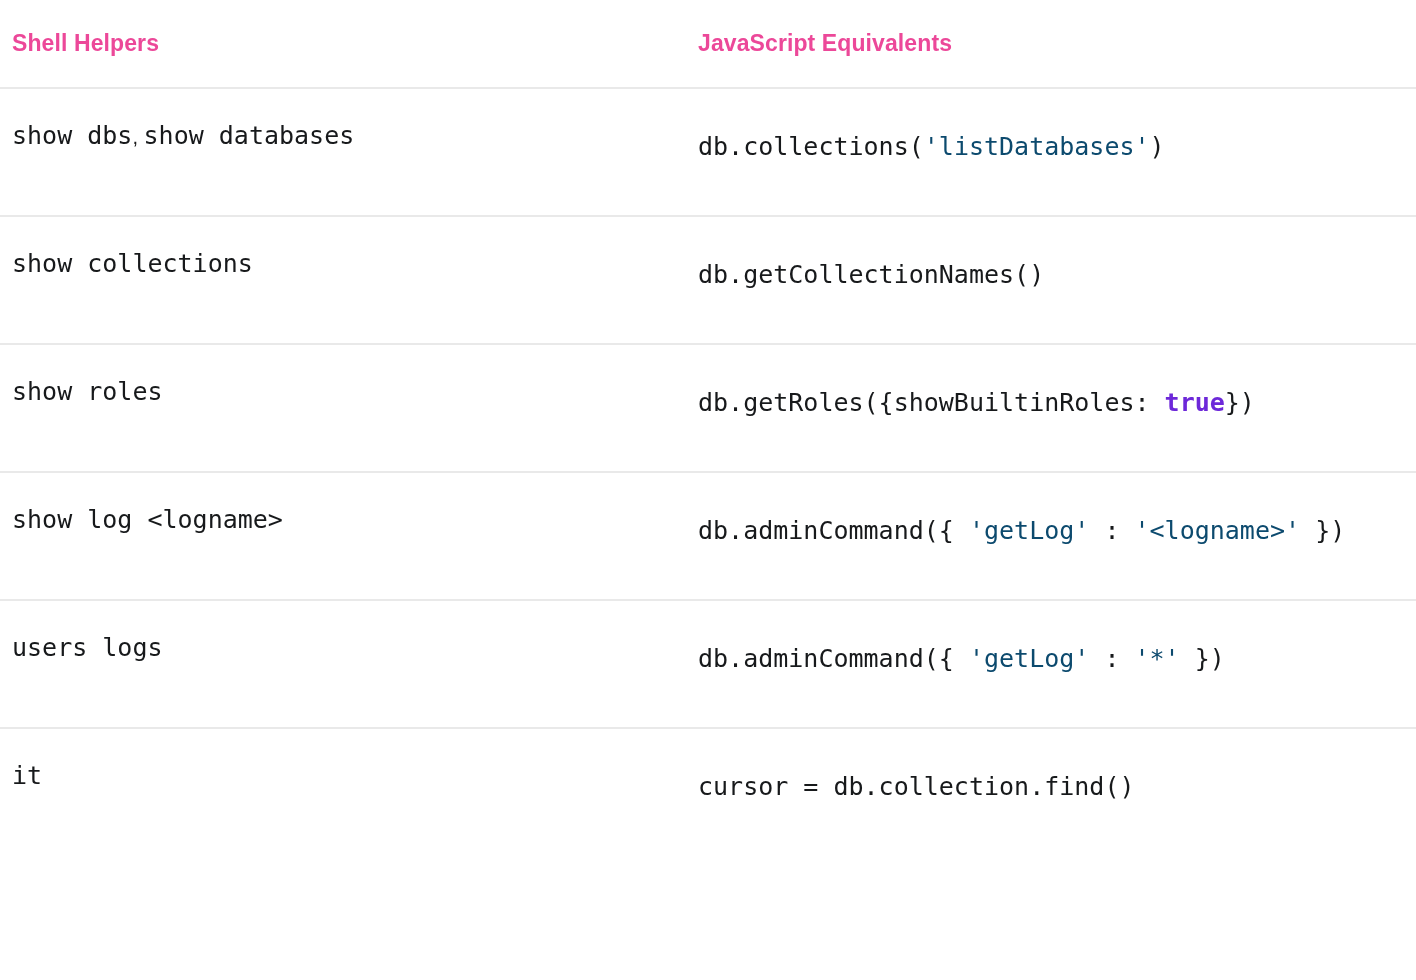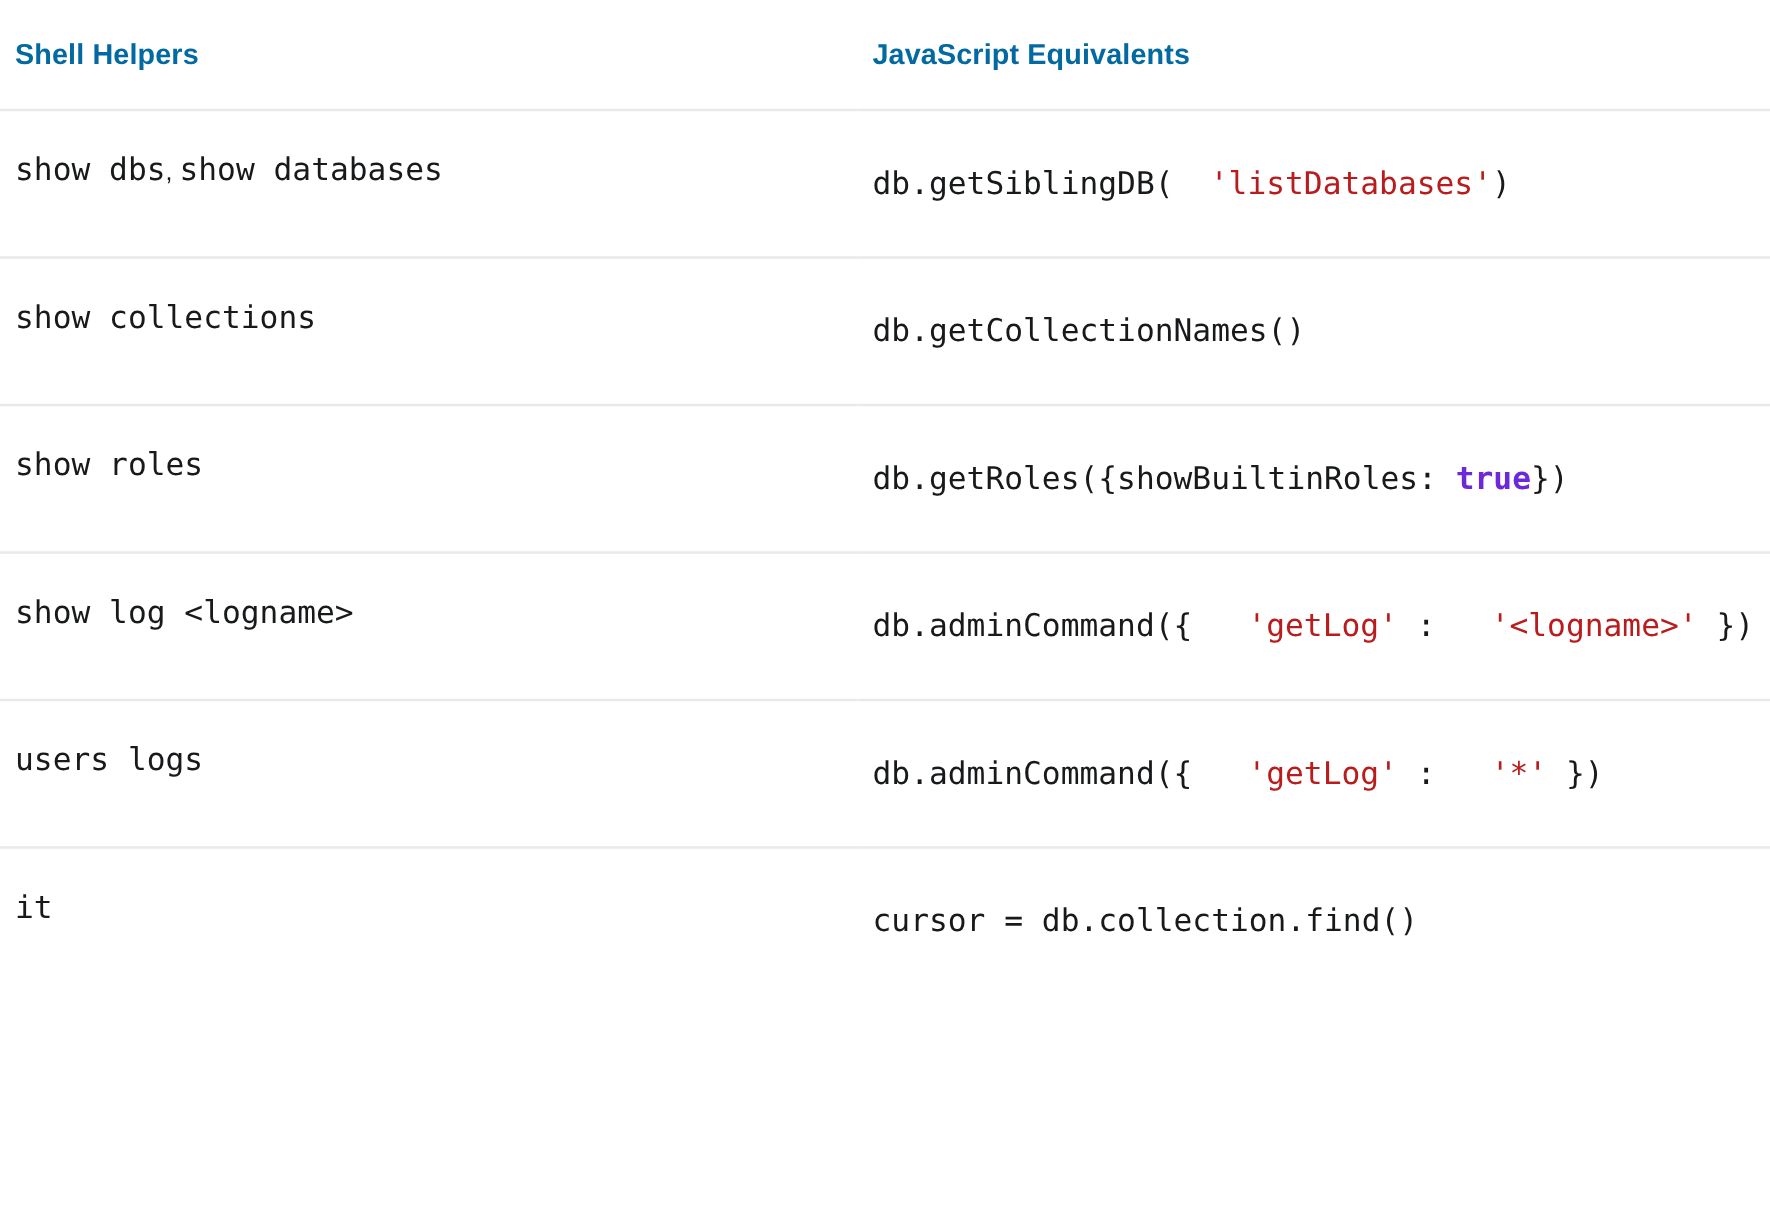--- a/index.html
+++ b/index.html
@@ -24,32 +24,32 @@
   .doc-table col.col-left  { width: 686px; }
   .doc-table col.col-right { width: 730px; }
 
   thead th {
     text-align: left;
     vertical-align: bottom;
     padding: 0 0 30px 0;
     font-family: "Liberation Sans", sans-serif;
     font-size: 23px;
     font-weight: 700;
-    color: #0369a1;
+    color: #ec4899;
     letter-spacing: 0.1px;
     border-bottom: 2px solid #e9e9e9;
     height: 88px;
     box-sizing: border-box;
   }
   thead th.th-left  { padding-left: 12px; }
   thead th.th-right { padding-left: 12px; }
 
   tbody td {
     vertical-align: top;
-    padding: 34px 0 34px 0;
+    padding: 34px 0 44px 0;
     border-bottom: 2px solid #e9e9e9;
     box-sizing: border-box;
   }
   tbody tr:last-child td { border-bottom: none; }
 
   tbody td.cell-left  { padding-left: 12px; }
   tbody td.cell-right { padding-left: 12px; }
 
   code, .code {
     font-family: "DejaVu Sans Mono", monospace;
@@ -61,21 +61,21 @@
   }
 
   .codeblock {
     font-family: "DejaVu Sans Mono", monospace;
     font-size: 25px;
     line-height: 48px;
     color: #17191b;
     white-space: pre;
   }
 
-  .tok-str { color: #b91c1c; margin-left: 29px; }
+  .tok-str { color: #0c4a6e; }
   .tok-kw  { color: #6d28d9; font-weight: 700; }
 
   .sep {
     font-family: "Liberation Sans", sans-serif;
     font-size: 20px;
     color: #1a1a1a;
   }
 
   .rowline { display: block; }
 </style>
@@ -90,21 +90,21 @@
   <thead>
     <tr>
       <th class="th-left">Shell Helpers</th>
       <th class="th-right">JavaScript Equivalents</th>
     </tr>
   </thead>
   <tbody id="table-body">
       <tr>
         <td class="cell-left"><span class="code"><span>show dbs</span><span class="sep">, </span><span>show databases</span></span></td>
         <td class="cell-right">
-          <div class="codeblock"><span class="rowline"><span>db.getSiblingDB(</span><span class="tok-str">'listDatabases'</span><span>)</span></span></div>
+          <div class="codeblock"><span class="rowline"><span>db.collections(</span><span class="tok-str">'listDatabases'</span><span>)</span></span></div>
         </td>
       </tr>
       <tr>
         <td class="cell-left"><span class="code"><span>show collections</span></span></td>
         <td class="cell-right">
           <div class="codeblock"><span class="rowline"><span>db.getCollectionNames()</span></span></div>
         </td>
       </tr>
       <tr>
         <td class="cell-left"><span class="code"><span>show roles</span></span></td>

